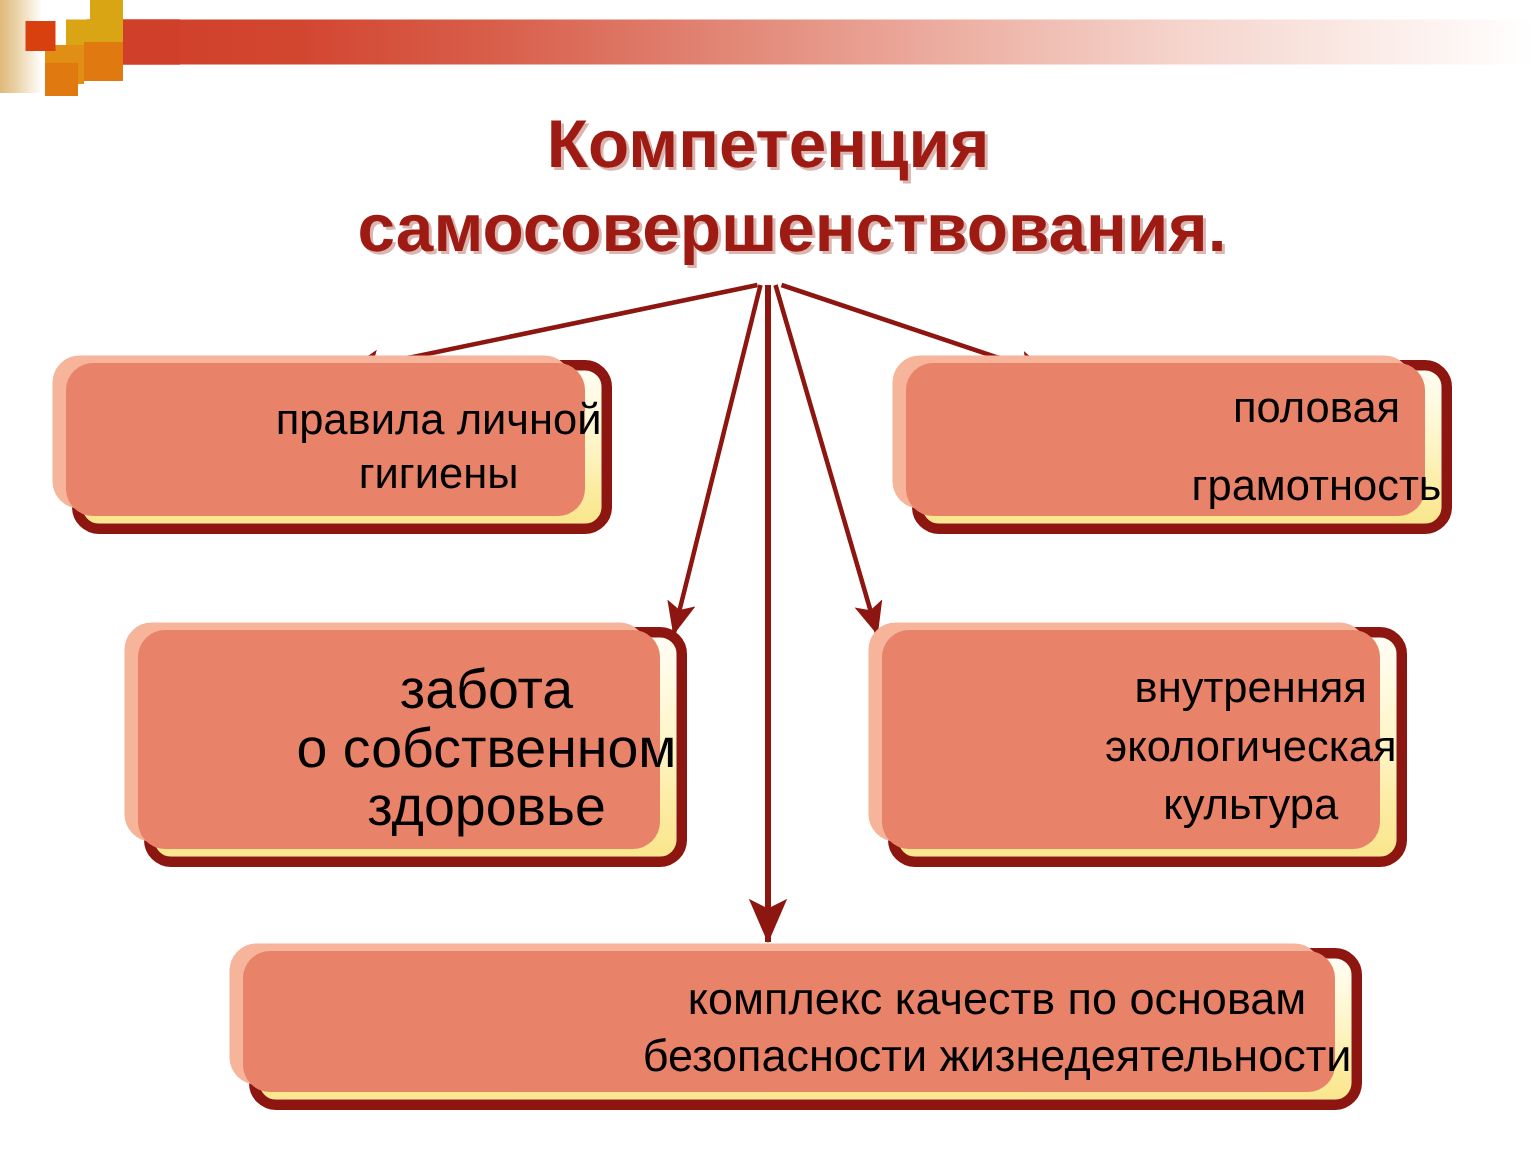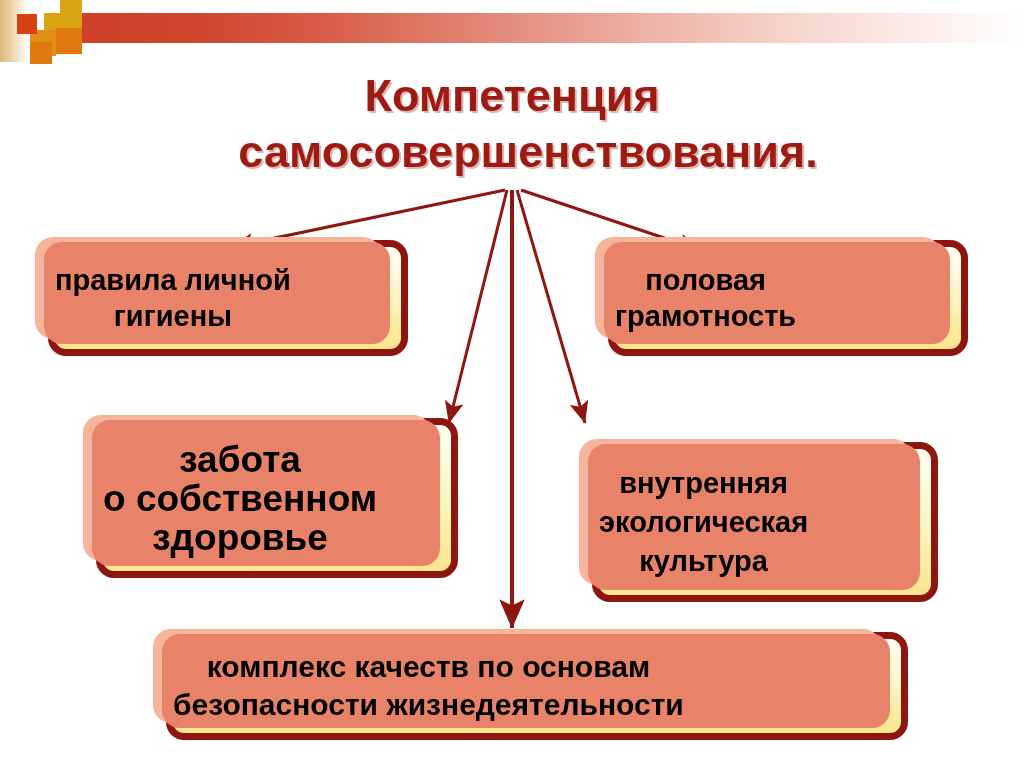--- a/index.html
+++ b/index.html
@@ -100,24 +100,24 @@
   
   .node {
     position: absolute;
     box-sizing: border-box;
     border: 7px solid #8d1610;
     border-radius: 18px;
     background: linear-gradient(to bottom,
         #fffdf2 0%, #fffae0 22%, #fdf3bf 55%, #fbeb9d 80%, #f9e68d 100%);
     display: flex;
     align-items: center;
-    justify-content: flex-start;
+    justify-content: flex-end;
     text-align: center;
     font-family: "Liberation Sans", sans-serif;
-    font-weight: bold;
+    font-weight: normal;
     color: #000000;
     z-index: 3;
   }
   
   .node::before,
   .node::after {
     content: "";
     position: absolute;
     border-radius: 18px;
     z-index: -1;
@@ -133,28 +133,28 @@
     background: #e8836a;
   }
   .node .txt { position: relative; z-index: 2; display: block; }
 
   #node-hygiene {
     left: 48px;  top: 240px;  width: 360px; height: 116px;
     font-size: 29px; line-height: 36px;
   }
   #node-sexed {
     left: 608px; top: 240px; width: 360px; height: 116px;
-    font-size: 29px; line-height: 36px;
+    font-size: 29px; line-height: 52px;
   }
   #node-health {
     left: 96px;  top: 418px; width: 362px; height: 160px;
     font-size: 37px; line-height: 39px;
   }
   #node-ecology {
-    left: 592px; top: 442px; width: 346px; height: 160px;
+    left: 592px; top: 418px; width: 346px; height: 160px;
     font-size: 29px; line-height: 39px;
   }
   #node-obzh {
     left: 166px; top: 632px; width: 742px; height: 108px;
     font-size: 30px; line-height: 38px;
   }
 </style>
 </head>
 <body>
 

